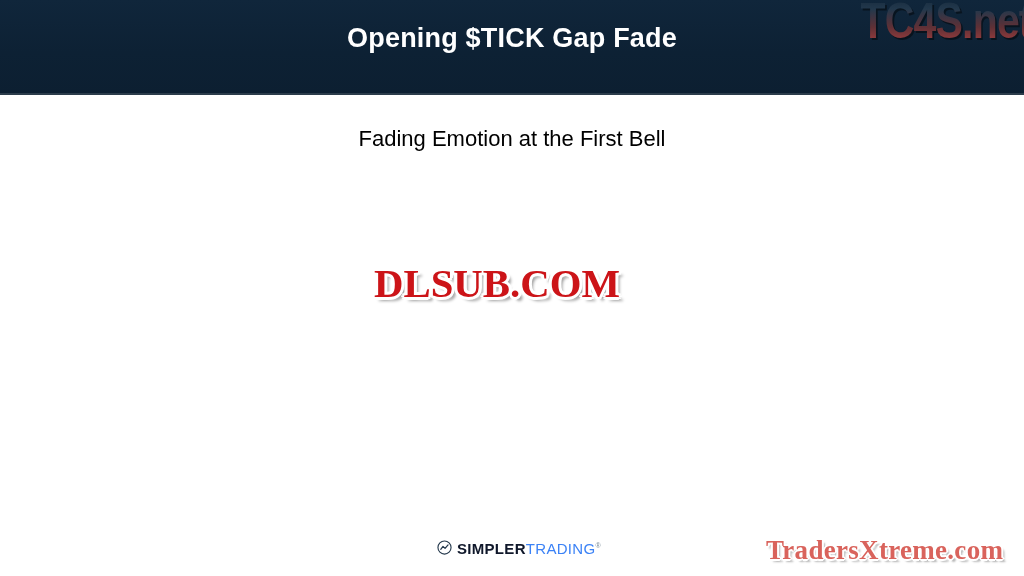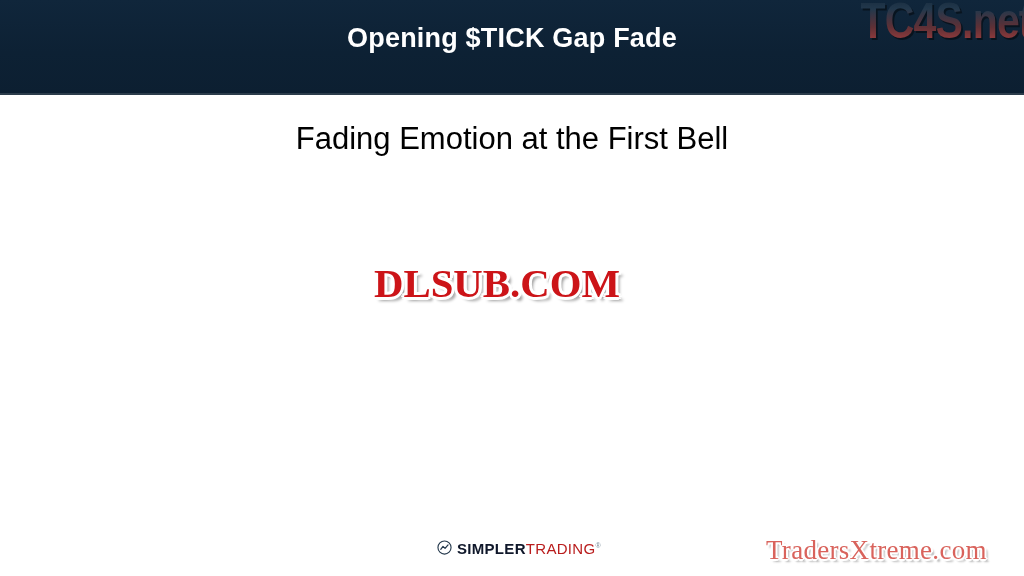--- a/index.html
+++ b/index.html
@@ -97,21 +97,21 @@
   }
 
   
   .body-copy {
     position: absolute;
     left: 62px;
     top: 118px;
     width: 900px;
     text-align: center;
     color: #000000;
-    font-size: 31px;
+    font-size: 22px;
     line-height: 41px;
   }
   .para {
     margin: 0;
   }
   .para-gap {
     height: 41px;
   }
 
   
@@ -161,35 +161,35 @@
     letter-spacing: 0.3px;
     line-height: 15px;
     white-space: nowrap;
   }
   .simpler-bold {
     font-weight: bold;
     color: #0f172a;
   }
   .simpler-light {
     font-weight: normal;
-    color: #b91c1c;
+    color: #3b82f6;
   }
   .simpler-reg {
     font-size: 7px;
     vertical-align: super;
     color: #7a8b99;
   }
 
   
   .tx-watermark {
     position: absolute;
     left: 766px;
     top: 535px;
     font-family: "Liberation Serif", serif;
-    font-weight: normal;
+    font-weight: bold;
     font-size: 27px;
     line-height: 30px;
     letter-spacing: 0.3px;
     color: #d9635c;
     white-space: nowrap;
     user-select: none;
     text-shadow:
       -1px -1px 0 #ffffff,
        1px -1px 0 #ffffff,
       -1px  1px 0 #ffffff,

